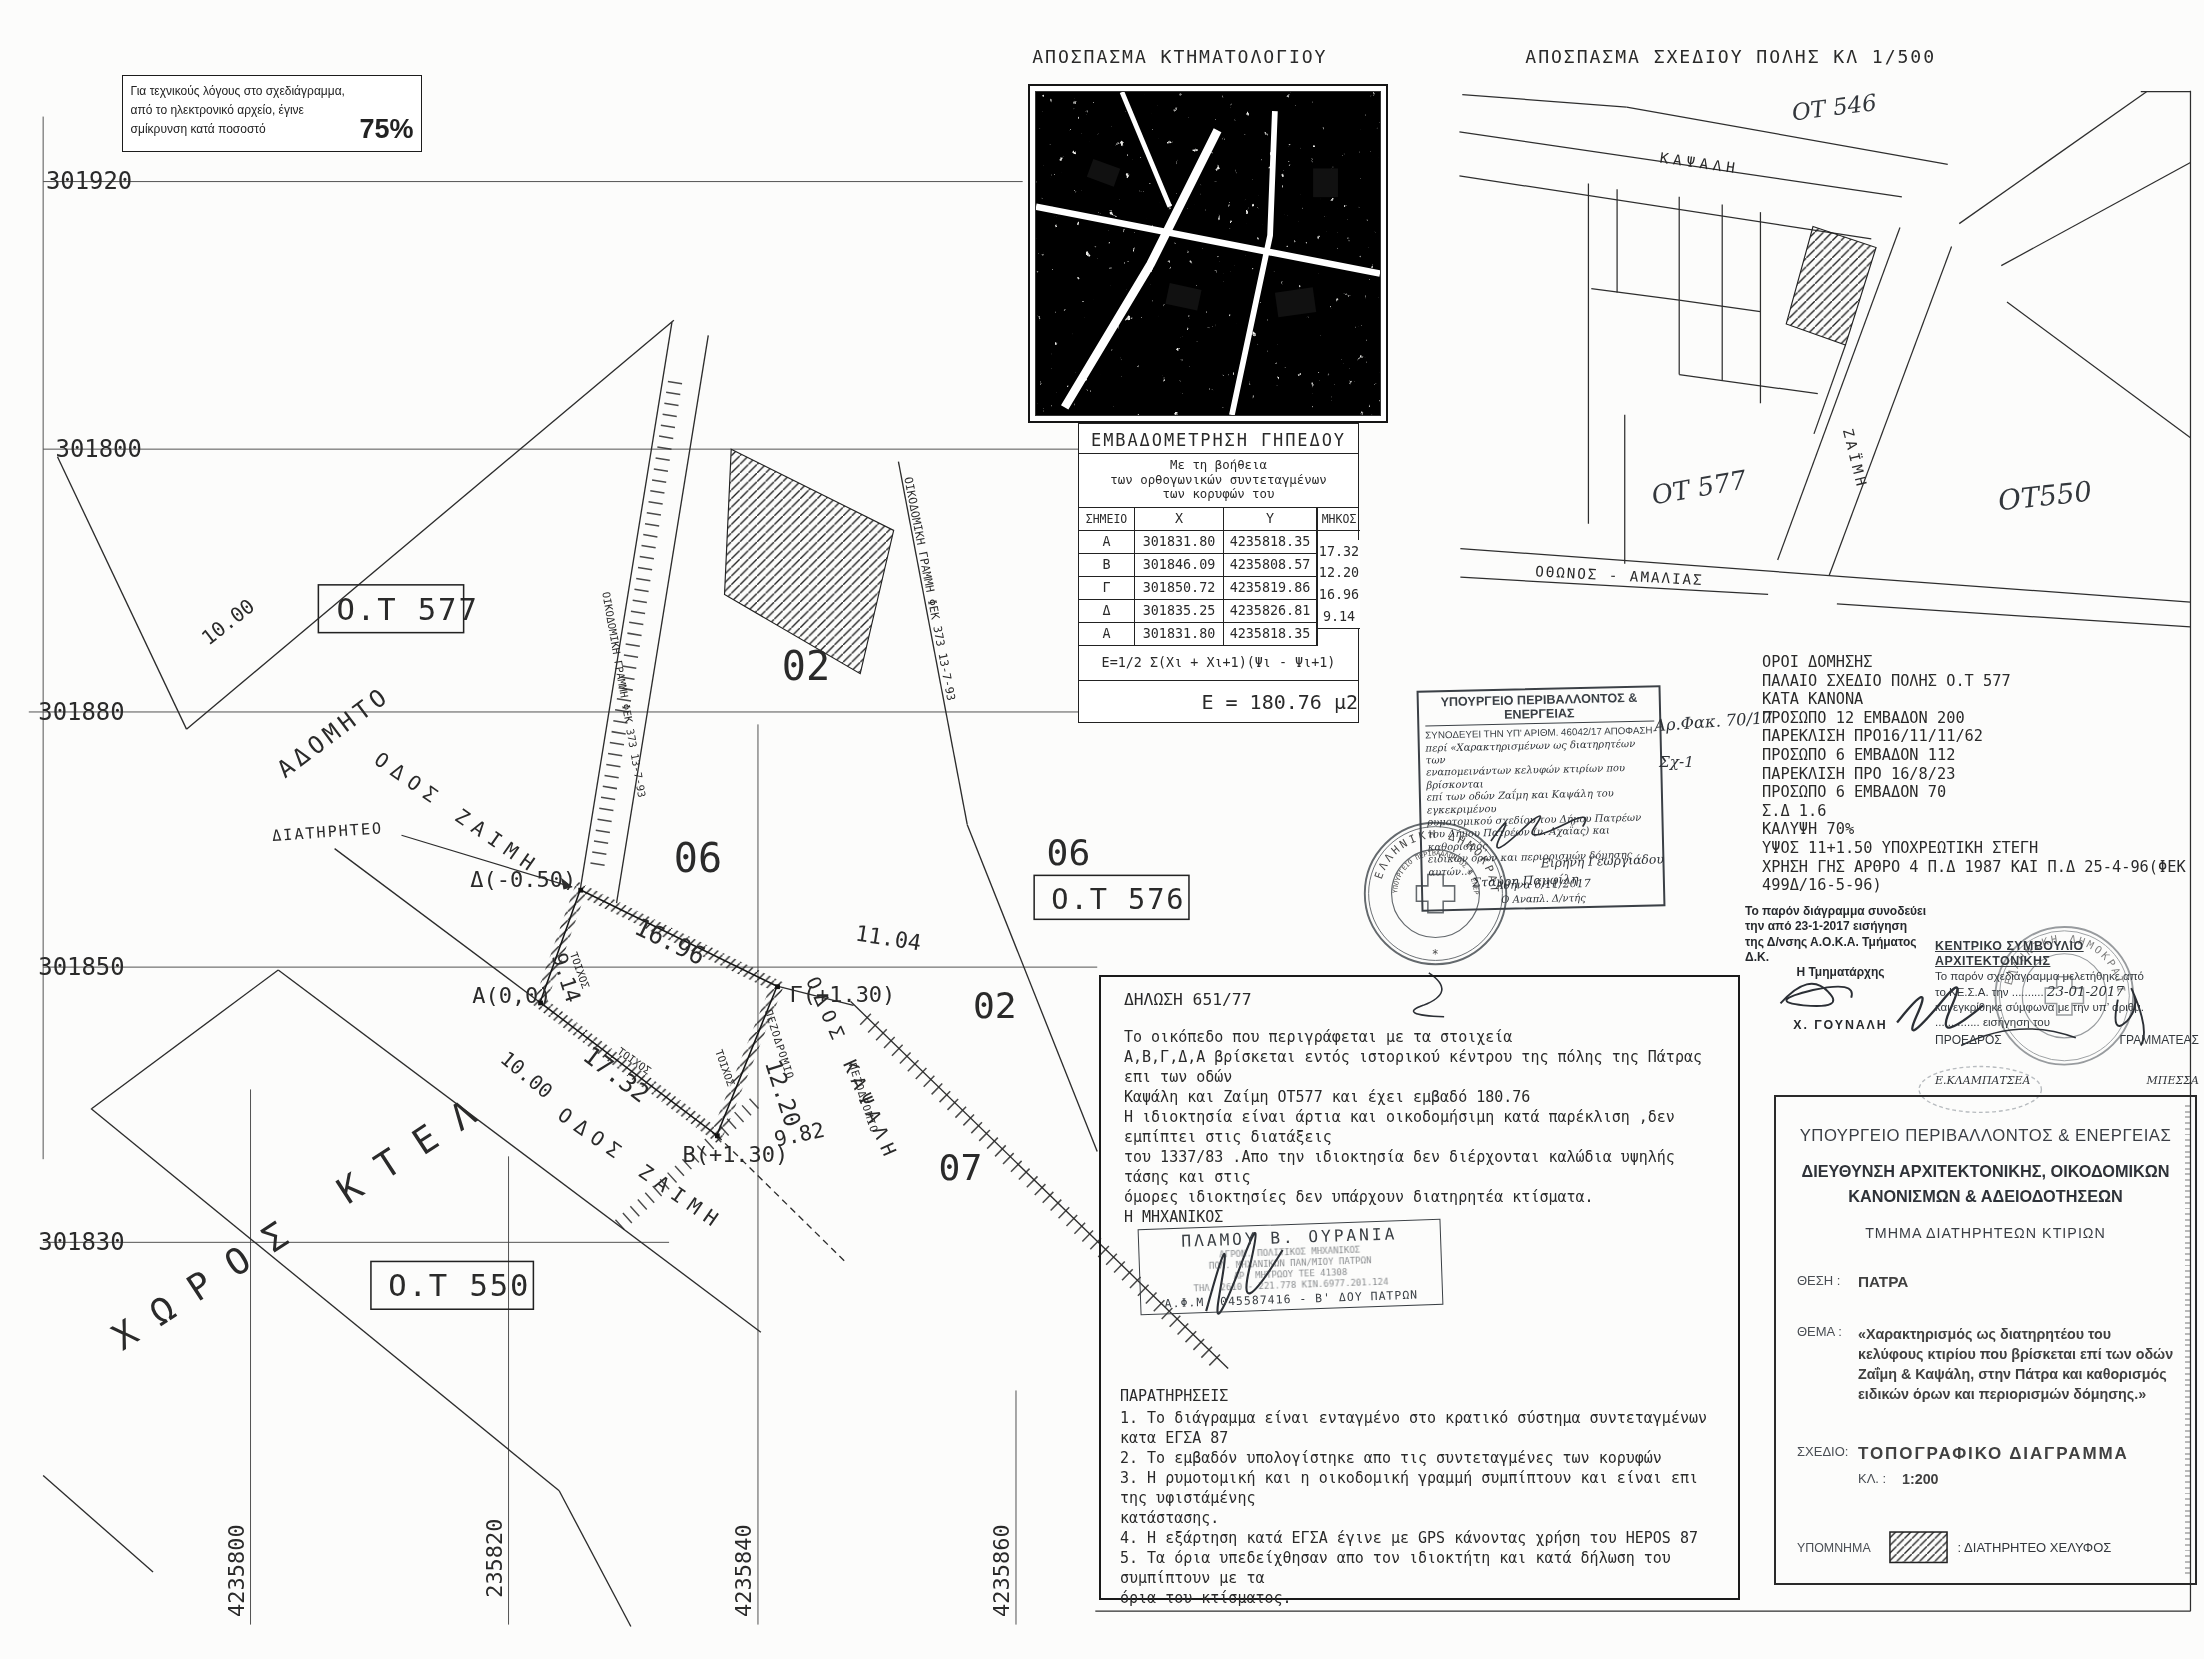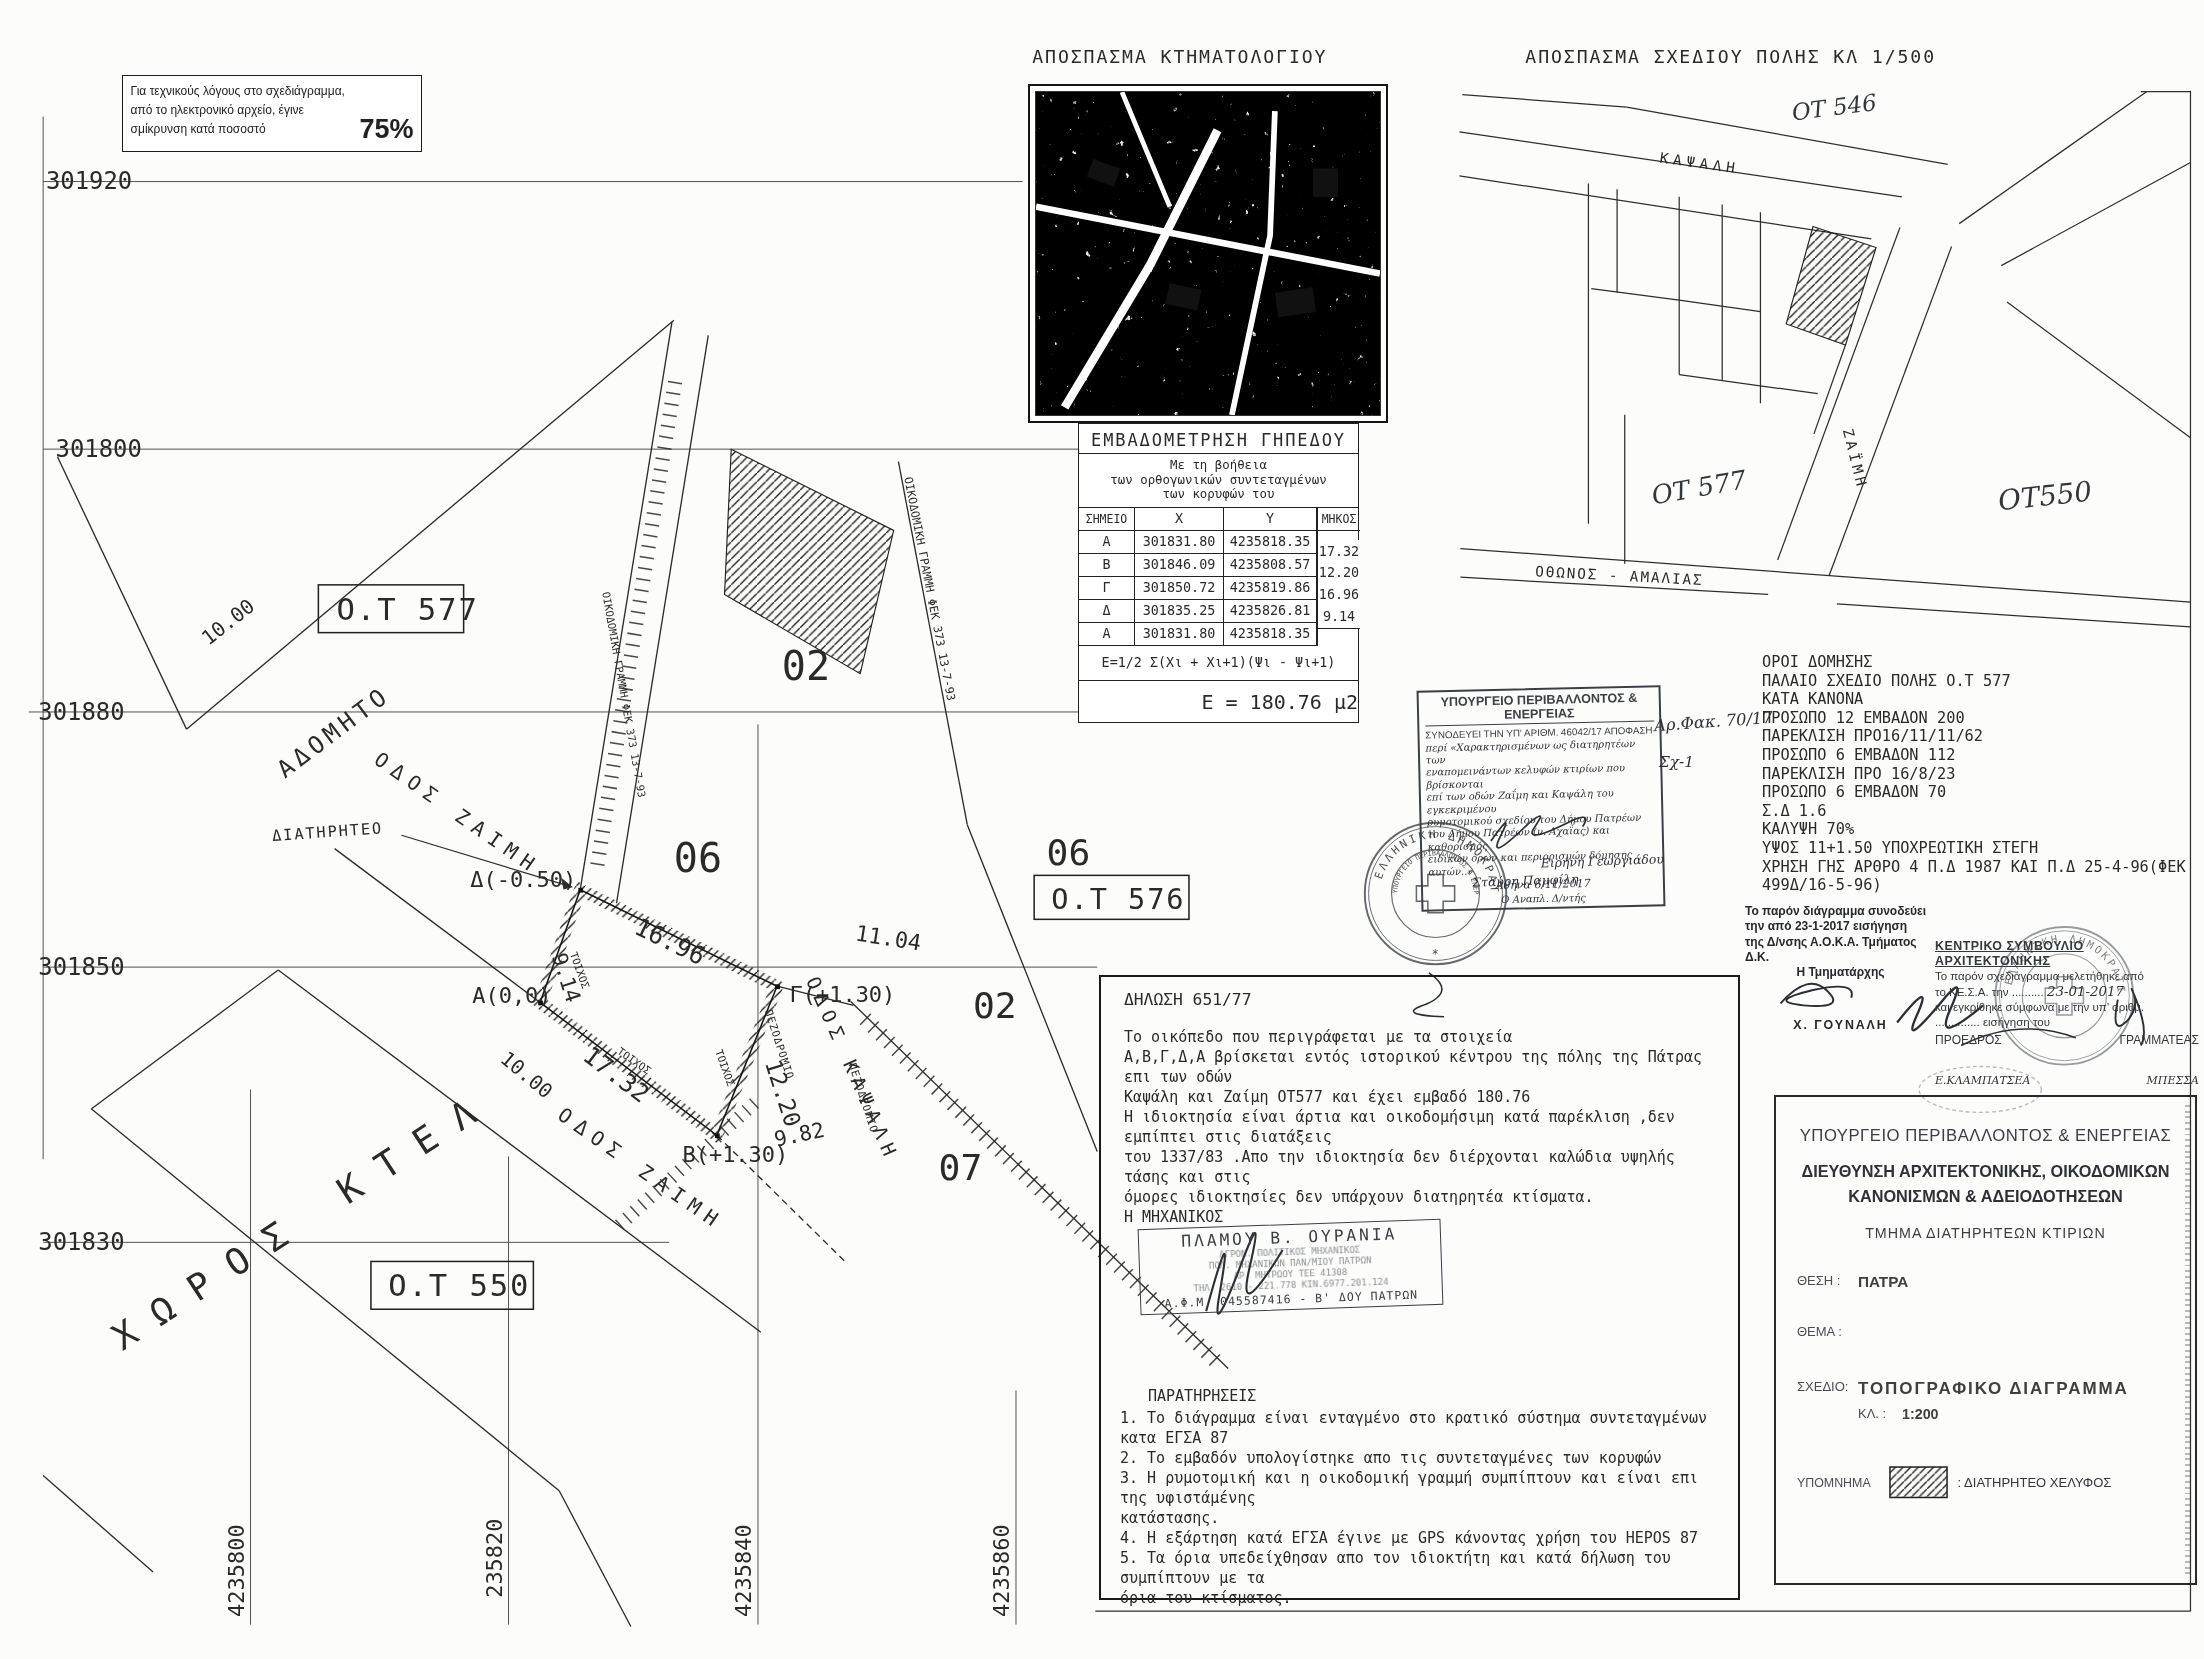--- a/index.html
+++ b/index.html
@@ -65,21 +65,21 @@
   
   .decl{left:1099px;top:975px;width:637px;height:621px;border:2.4px solid #1a1a1a;background:transparent;}
   .decl .dt{position:absolute;left:23px;top:13.4px;font-size:16.3px;}
   .decl .db{position:absolute;left:23px;top:50px;width:597px;font-size:15px;line-height:20px;}
   .estamp{position:absolute;left:38px;top:247px;width:293px;border:1.9px solid #3a3f44;padding:2.9px 3.8px;
           transform:rotate(-2deg);text-align:center;color:#3a3f44;}
   .estamp .e1{font-size:16.3px;letter-spacing:2.9px;}
   .estamp .dim{font-size:9px;line-height:11px;filter:blur(0.5px);opacity:.6;}
   .estamp .e6{font-size:11.5px;letter-spacing:1px;margin-top:1px;}
   .decl .notes{position:absolute;left:19px;top:409px;width:602px;font-size:15px;line-height:20px;}
-  .decl .nt{margin-bottom:1.9px;margin-left:28px;}
+  .decl .nt{margin-bottom:1.9px;}
 
   
   .tblock{left:1774px;top:1095px;width:419px;height:486px;border:2.4px solid #2a2a2a;background:transparent;}
   .tblock .in{position:absolute;inset:0;padding:29px 21px 0 21px;}
   .tb1{text-align:center;font-size:16.7px;letter-spacing:0.5px;color:#3a3e44;margin-bottom:13.4px;}
   .tb2{text-align:center;font-size:16.3px;font-weight:bold;line-height:25px;color:#2e3238;}
   .tb3{text-align:center;font-size:14.3px;letter-spacing:1px;color:#3a3e44;margin-top:15.3px;}
   .trow2{display:flex;margin-top:32.5px;}
   .tlab{width:61px;font-size:13px;color:#4a4e54;flex:none;}
   .tval{font-size:15.3px;font-weight:bold;color:#404040;}
@@ -474,20 +474,21 @@
       <div>ΔΙΕΥΘΥΝΣΗ  ΑΡΧΙΤΕΚΤΟΝΙΚΗΣ, ΟΙΚΟΔΟΜΙΚΩΝ</div>
       <div>ΚΑΝΟΝΙΣΜΩΝ &amp; ΑΔΕΙΟΔΟΤΗΣΕΩΝ</div>
     </div>
     <div class="tb3">ΤΜΗΜΑ  ΔΙΑΤΗΡΗΤΕΩΝ ΚΤΙΡΙΩΝ</div>
     <div class="trow2">
       <div class="tlab">ΘΕΣΗ :</div>
       <div class="tval">ΠΑΤΡΑ</div>
     </div>
     <div class="trow2 thema">
       <div class="tlab">ΘΕΜΑ :</div>
+      <div class="tval">«Χαρακτηρισμός ως διατηρητέου του κελύφους κτιρίου που βρίσκεται επί των οδών Ζαΐμη &amp; Καψάλη, στην  Πάτρα και καθορισμός ειδικών όρων και περιορισμών δόμησης.»</div>
     </div>
     <div class="trow2 sxedio" style="margin-top:40px;">
       <div class="tlab">ΣΧΕΔΙΟ:</div>
       <div class="tval">ΤΟΠΟΓΡΑΦΙΚΟ  ΔΙΑΓΡΑΜΜΑ</div>
     </div>
     <div class="kl">
       <div class="tlab">ΚΛ. :</div>
       <div class="tval" style="font-size:14.3px;">1:200</div>
     </div>
     <div class="legend">

